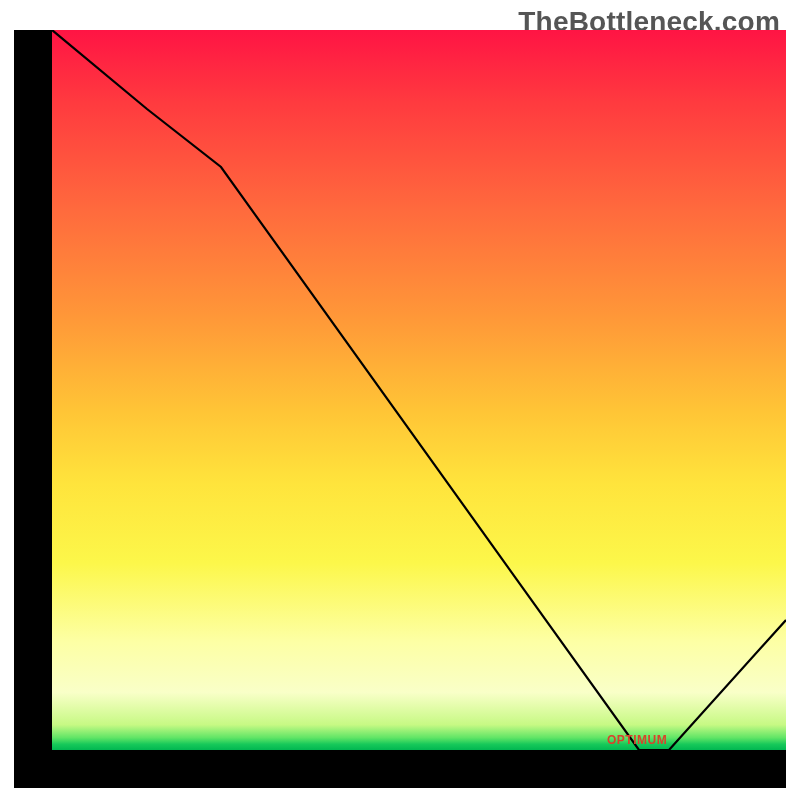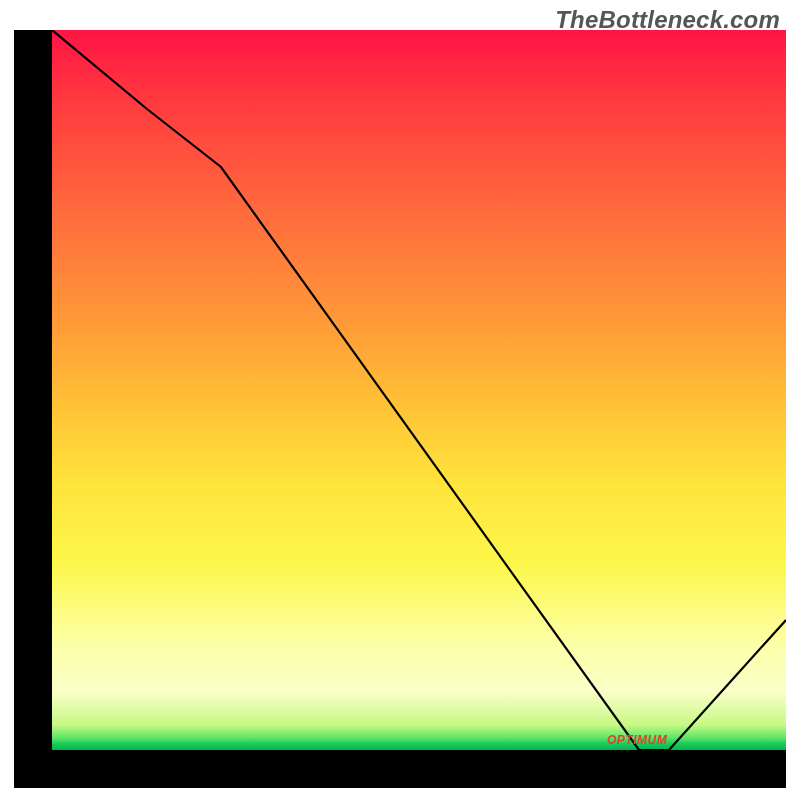--- a/index.html
+++ b/index.html
@@ -13,42 +13,40 @@
   }
   .wrap {
     position: relative;
     width: 800px;
     height: 800px;
   }
   .attribution {
     position: absolute;
     top: 6px;
     right: 20px;
-    font-size: 24px;
+    font-size: 28px;
     font-weight: bold;
     color: #555555;
     letter-spacing: 0.2px;
-    font-style: italic;
   }
   .outer-frame {
     position: absolute;
     left: 14px;
     top: 30px;
     width: 772px;
     height: 758px;
     background: #000000;
   }
   .plot-area {
     position: absolute;
     left: 38px;
     top: 0;
     width: 734px;
     height: 720px;
     overflow: hidden;
-    font-style: italic;
   }
   .gradient {
     position: absolute;
     inset: 0;
     
     background: linear-gradient(
       to bottom,
       #ff1444 0%,
       #ff3a3f 10%,
       #ff6a3d 25%,

